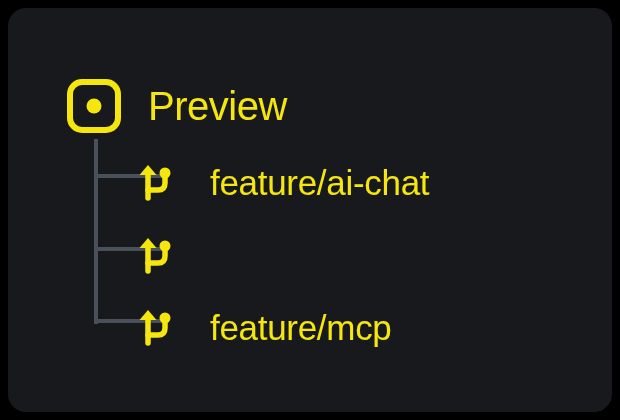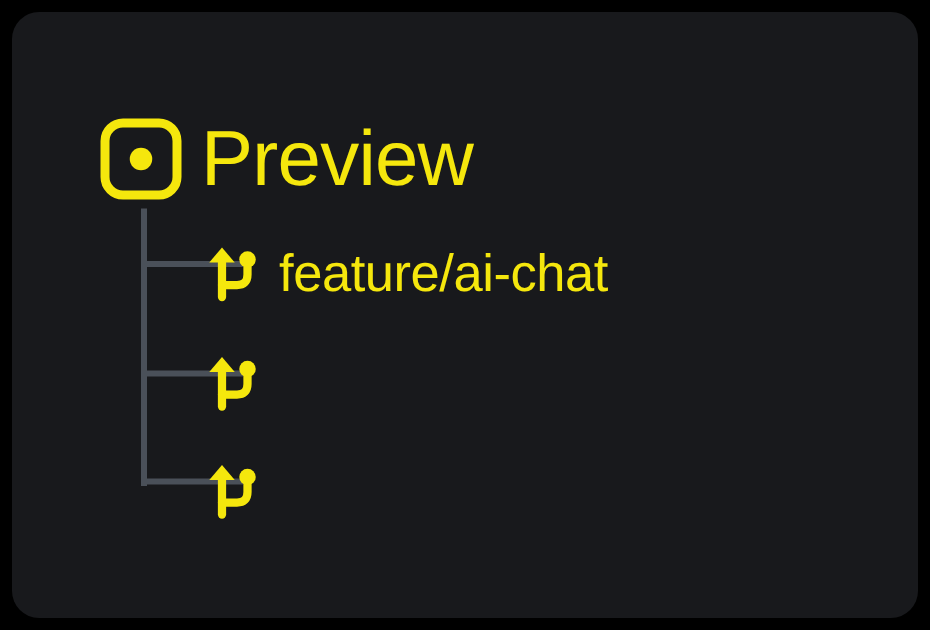--- a/index.html
+++ b/index.html
@@ -39,22 +39,22 @@
   }
 
   #root-icon {
     width: 56px;
     height: 56px;
     flex: 0 0 56px;
     display: block;
   }
 
   #root-label {
-    margin-left: 12px;
-    font-size: 52px;
+    margin-left: 26px;
+    font-size: 40px;
     line-height: 1;
     letter-spacing: -0.5px;
     color: #f5e70d;
     white-space: nowrap;
   }
 
   
   #tree-lines {
     position: absolute;
     left: 0;
@@ -77,21 +77,21 @@
   .child-row.r2 { top: 293px; }
 
   .branch-icon {
     width: 42px;
     height: 42px;
     flex: 0 0 42px;
     display: block;
   }
 
   .child-label {
-    margin-left: 8px;
+    margin-left: 32px;
     font-size: 35px;
     line-height: 1;
     letter-spacing: -0.3px;
     color: #f5e70d;
     white-space: nowrap;
   }
 </style>
 </head>
 <body>
 
@@ -141,15 +141,16 @@
 
   <div class="child-row r2">
     <svg class="branch-icon" viewBox="0 0 42 42" aria-hidden="true">
       <g fill="none" stroke="#f5e70d" stroke-width="5.5" stroke-linecap="round" stroke-linejoin="round">
         <path d="M 12 37 L 12 11"></path>
         <path d="M 12 29 L 22 29 Q 29 29 29 22 L 29 17"></path>
       </g>
       <path d="M 12 4 L 20.5 14 L 3.5 14 Z" fill="#f5e70d"></path>
       <circle cx="29" cy="12" r="5.5" fill="#f5e70d"></circle>
     </svg>
+    <span class="child-label">feature/mcp</span>
   </div>
 
 </div>
 
 </body></html>

